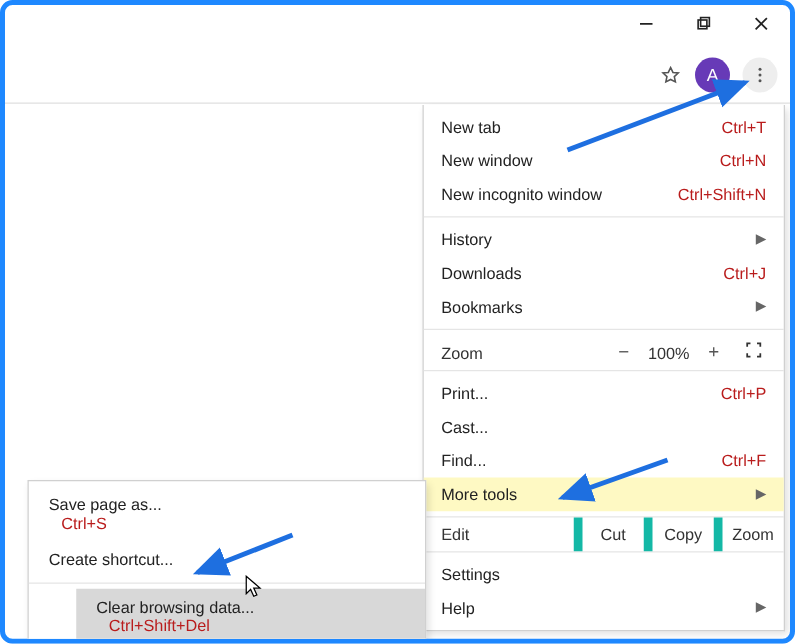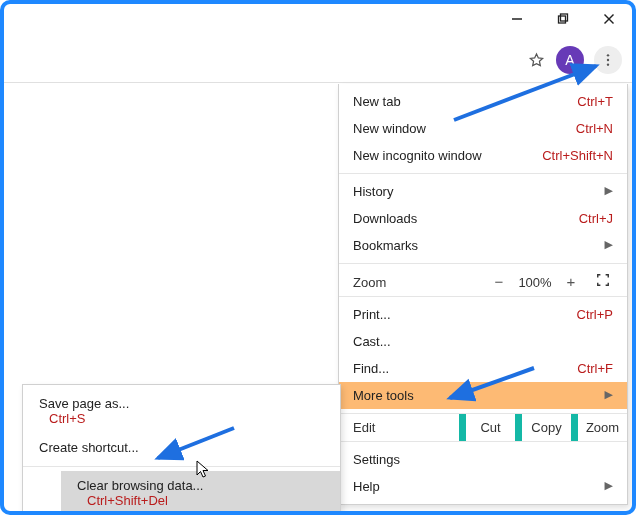--- a/index.html
+++ b/index.html
@@ -69,21 +69,21 @@
   }
   .mgroup { padding: 4px 0; }
   .mdiv { height: 1px; background: #e5e5e5; margin: 0; }
   .mitem {
     display: flex; 
     padding: 6px 14px;
     font-size: 13px;
     color: #222;
     position: relative;
   }
-  .mitem.hl { background: #fdba74; }
+  .mitem.hl { background: #fef9c3; }
   .mlabel { flex: 1; }
   .mshort { color: #b91c1c; font-size: 13px; margin-left: 10px; }
   .mar { color: #666; margin-left: 8px; font-size: 11px; }
   
   .zoomrow {
     display: flex; align-items: flex-end;
     padding: 6px 10px 6px 14px;
   }
   .zoomrow .mlabel { flex: 1; }
   .zbtn {

